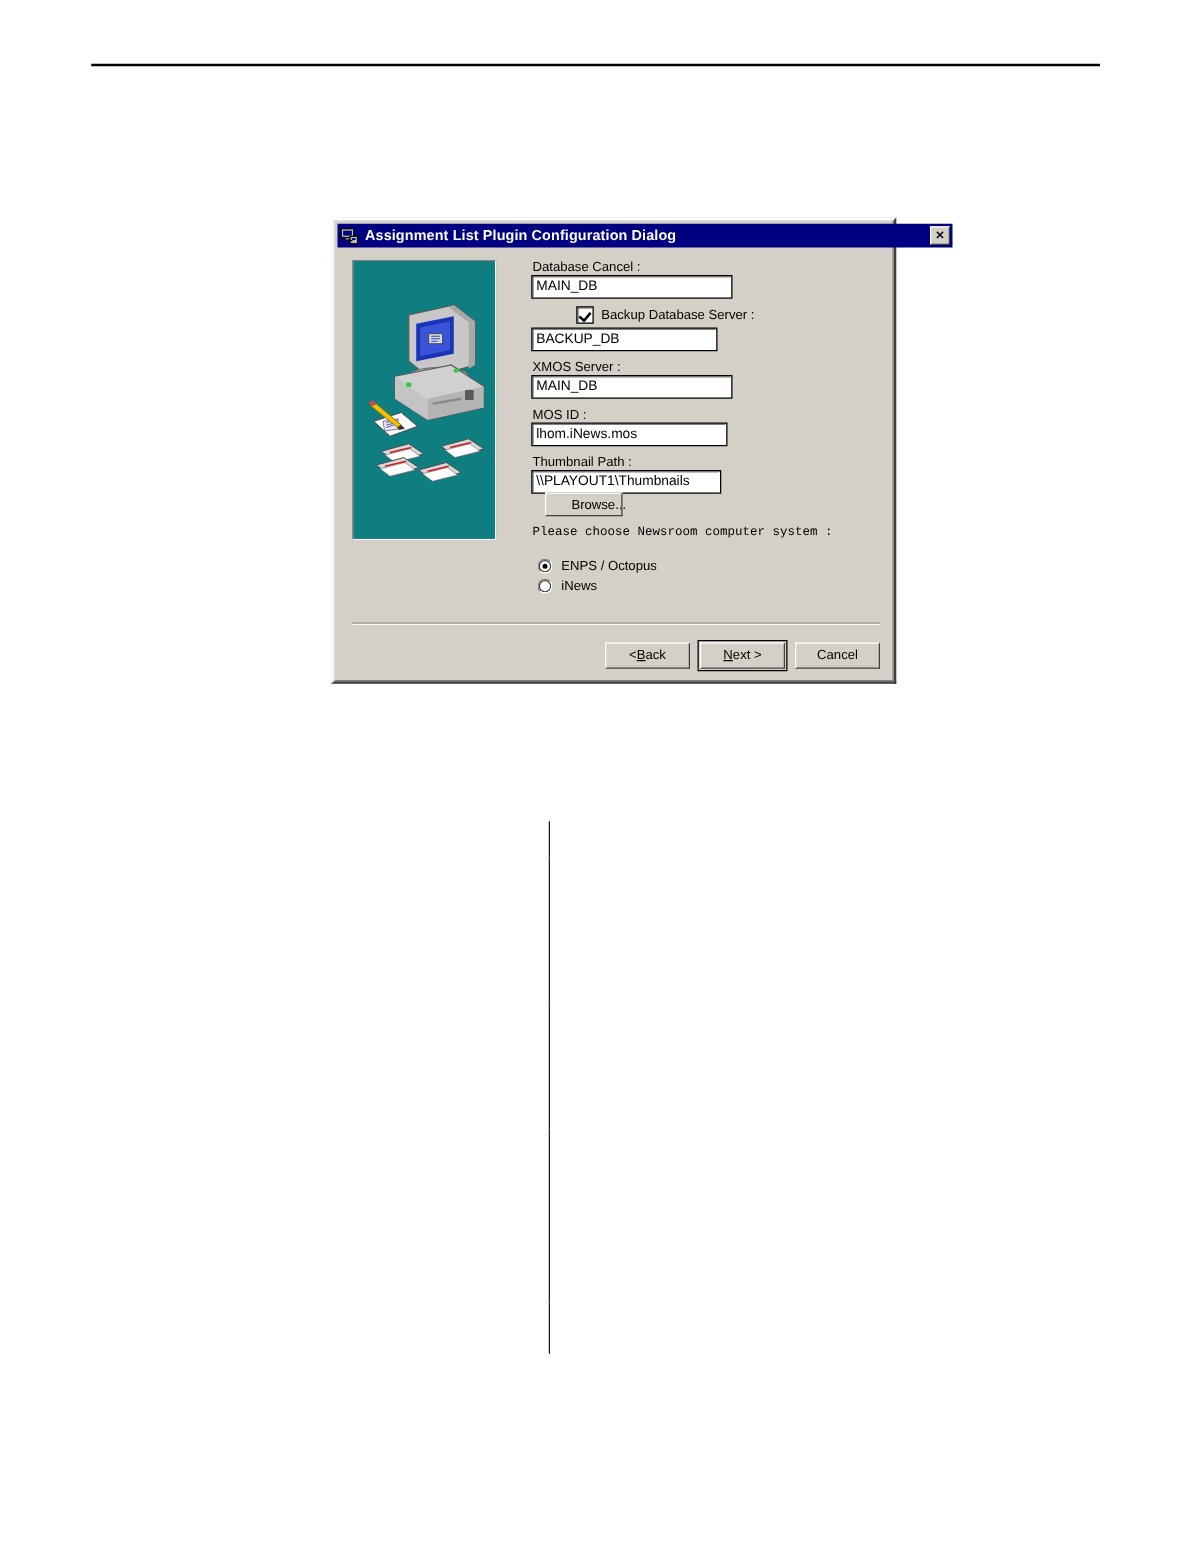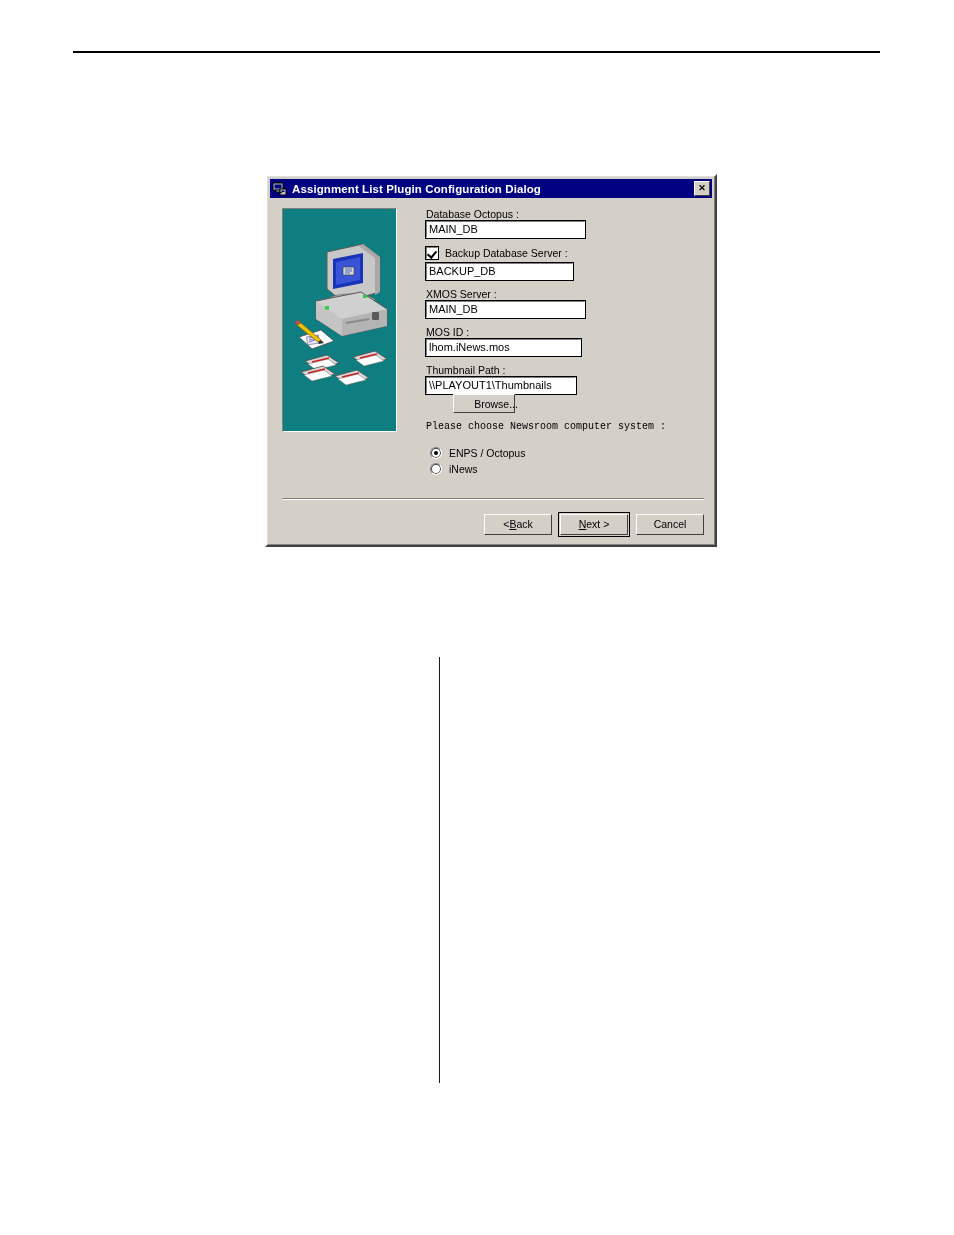--- a/index.html
+++ b/index.html
@@ -47,21 +47,21 @@
     border-left: 1px solid #dfdfdf;
     border-right: 1px solid #808080;
     border-bottom: 1px solid #808080;
     box-sizing: border-box;
   }
 
   .titlebar {
     position: absolute;
     left: 3px;
     top: 3px;
-    width: 442px;
+    width: 492px;
     height: 19px;
     background: #000080;
     display: flex;
     align-items: center;
     padding: 0 2px 0 2px;
     box-sizing: border-box;
   }
   .titlebar-icon {
     width: 16px;
     height: 16px;
@@ -148,22 +148,23 @@
     line-height: 15px;
     white-space: nowrap;
     overflow: hidden;
   }
 
   .row-gap-sm { height: 3px; }
   .row-gap-md { height: 8px; }
 
   .checkbox-row {
     display: flex;
-    align-items: center;
+    align-items: flex-start;
     height: 14px;
+    margin-left: 36px;
   }
   .checkbox {
     width: 12px;
     height: 12px;
     background: #ffffff;
     border-top: 1px solid #808080;
     border-left: 1px solid #808080;
     border-right: 1px solid #ffffff;
     border-bottom: 1px solid #ffffff;
     outline: 1px solid #000000;
@@ -214,21 +215,21 @@
     border-radius: 50%;
     background: #000000;
   }
 
   .thumb-row {
     display: flex;
     align-items: flex-start;
     flex-direction: column;
   }
   .browse-button {
-    margin-left: 27px;
+    margin-left: 10px;
     width: 62px;
     height: 19px;
     background: #d4d0c8;
     border-top: 1px solid #ffffff;
     border-left: 1px solid #ffffff;
     border-right: 1px solid #404040;
     border-bottom: 1px solid #404040;
     box-sizing: border-box;
     display: flex;
     align-items: center;
@@ -385,21 +386,21 @@
       <g>
         <polygon points="52,167 74,161 86,169 64,176" fill="#d8d8d8" stroke="#4a4a4a" stroke-width="0.8"></polygon>
         <polygon points="55,170 75,165 83,171 63,176" fill="#ffffff" stroke="#6a6a6a" stroke-width="0.5"></polygon>
         <path d="M59 168 L76 164" stroke="#cc2222" stroke-width="1.4"></path>
       </g>
     </svg>
   </div>
 
   <div class="form-area">
 
-    <div class="field-label">Database Octopus :</div>
+    <div class="field-label">Database Cancel :</div>
     <div class="textinput" style="width:159px;">MAIN_DB</div>
 
     <div class="row-gap-md"></div>
 
     <div class="checkbox-row">
       <span class="checkbox checked"></span>
       <span class="field-label">Backup Database Server :</span>
     </div>
     <div class="row-gap-sm"></div>
     <div class="textinput" style="width:147px;">BACKUP_DB</div>

